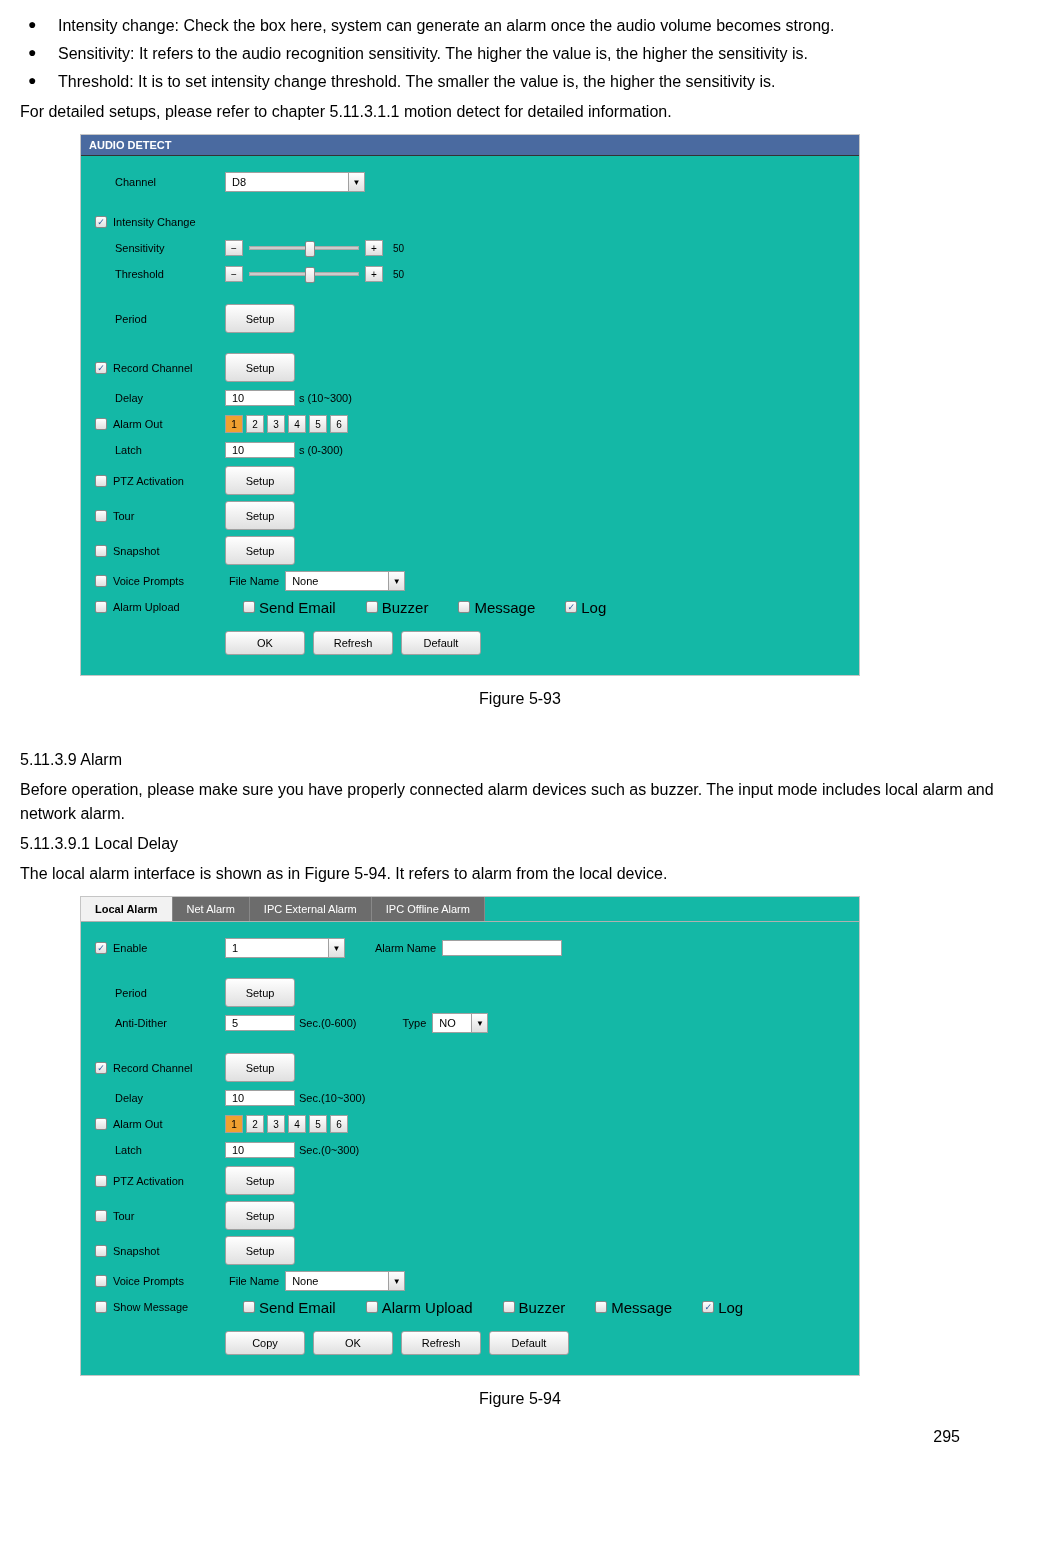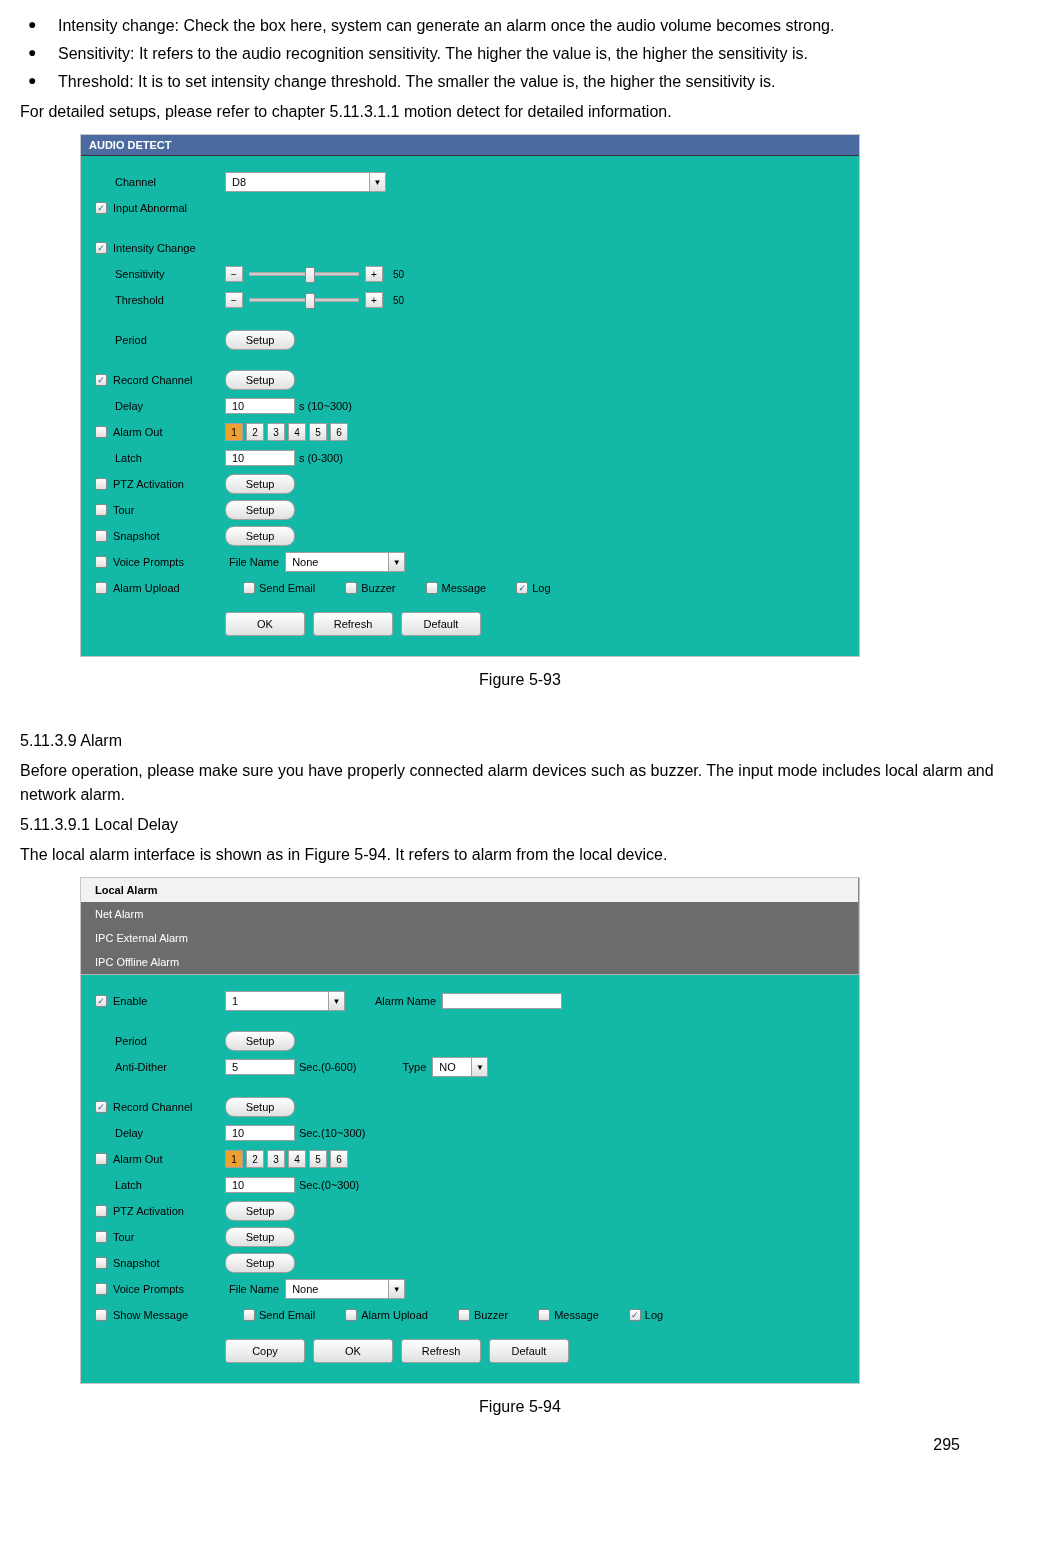--- a/index.html
+++ b/index.html
@@ -29,21 +29,20 @@
     background: #4a6aa0;
     color: #fff;
     font-weight: bold;
     padding: 4px 8px;
     font-size: 11px;
     border-bottom: 1px solid #333;
   }
   .tabs {
     display: flex;
     border-bottom: 1px solid #b0b0b0;
-    flex-direction: column;
   }
   .tab {
     padding: 6px 14px;
     font-size: 11px;
     background: #6c6c6c;
     color: #fff;
     border-right: 1px solid #888;
   }
   .tab.active {
     background: #f2f2f2;
@@ -72,24 +71,24 @@
     border-radius: 2px;
     display: inline-flex;
     align-items: center;
     justify-content: center;
     font-size: 9px;
     color: #2a5ea0;
   }
   .chk.checked::after { content: "✓"; }
   .smallbtn {
     width: 70px;
-    height: 20px;
+    height: 29px;
     background: linear-gradient(#fff,#e0e0e0);
     border: 1px solid #a0a0a0;
-    border-radius: 9px;
+    border-radius: 3px;
     display: inline-flex;
     align-items: center;
     justify-content: center;
     font-size: 11px;
   }
   .input {
     height: 16px;
     border: 1px solid #a0a0a0;
     background: #fff;
     padding: 0 6px;
@@ -160,21 +159,21 @@
     height: 18px;
     border: 1px solid #a0a0a0;
     background: linear-gradient(#fff,#e0e0e0);
     display: inline-flex;
     align-items: center;
     justify-content: center;
     font-size: 10px;
   }
   .numbtn.sel { background: #f0a030; }
   .inline-chks { display: flex; gap: 12px; align-items: center; }
-  .inline-chk { display: flex; gap: 4px; align-items: center; font-size: 11px; padding-left: 18px; }
+  .inline-chk { display: flex; gap: 4px; align-items: center; font-size: 15px; padding-left: 18px; }
   .bigbtn {
     width: 80px;
     height: 24px;
     background: linear-gradient(#fff,#e0e0e0);
     border: 1px solid #a0a0a0;
     border-radius: 3px;
     display: inline-flex;
     align-items: center;
     justify-content: center;
     font-size: 11px;
@@ -204,29 +203,23 @@
 </ul>
 
 <p class="para">For detailed setups, please refer to chapter 5.11.3.1.1 motion detect for detailed information.</p>
 
 <div class="figure-wrap">
   <div class="panel">
     <div class="panel-header">AUDIO DETECT</div>
     <div class="panel-body">
       <div class="row">
         <div class="sub-label">Channel</div>
-        <div class="dropdown" style="width:161px">
+        <div class="dropdown" style="width:140px">
           <span>D8</span>
           <span class="caret">▼</span>
-        </div>
-      </div>
-      <div class="row">
-        <div class="cblabel">
-          <span class="chk checked"></span>
-          <span>Input Abnormal</span>
         </div>
       </div>
       <div class="spacer"></div>
       <div class="row">
         <div class="cblabel">
           <span class="chk checked"></span>
           <span>Intensity Change</span>
         </div>
       </div>
       <div class="row">

